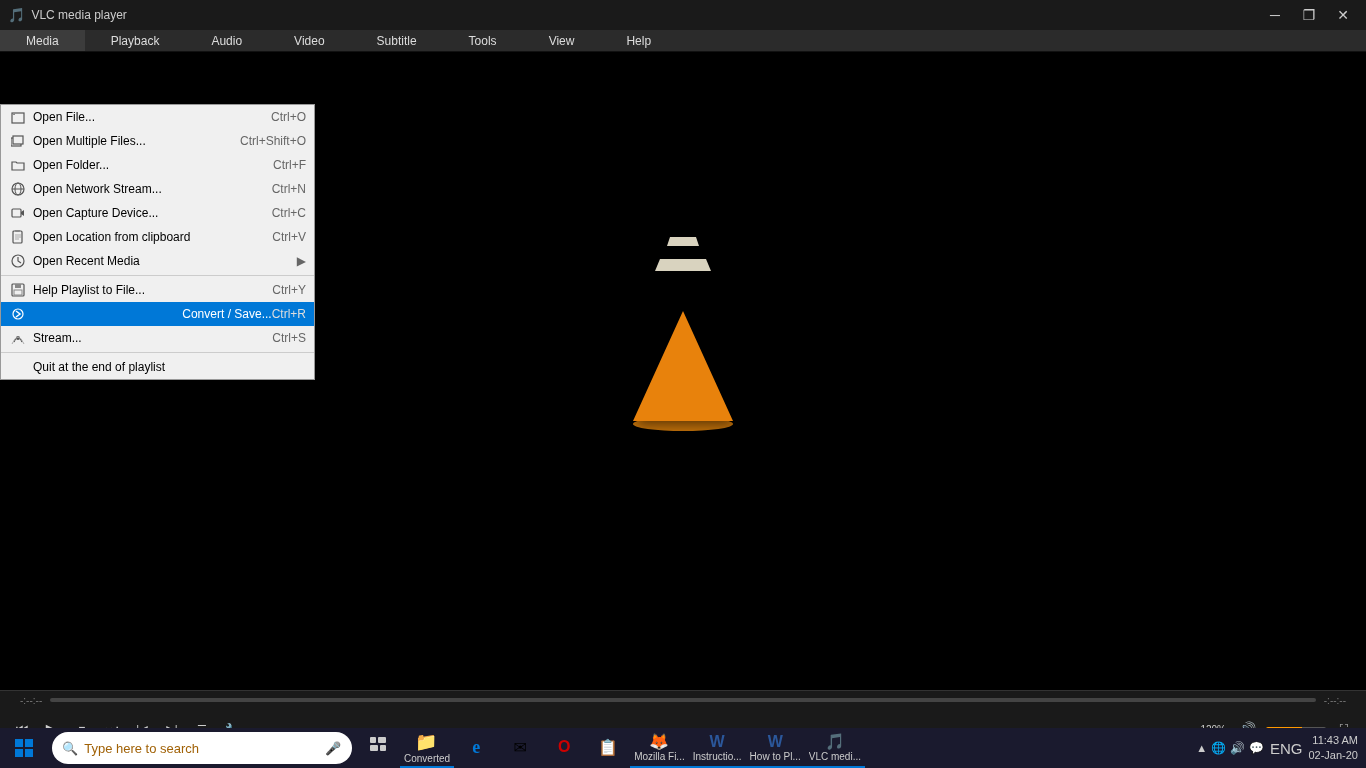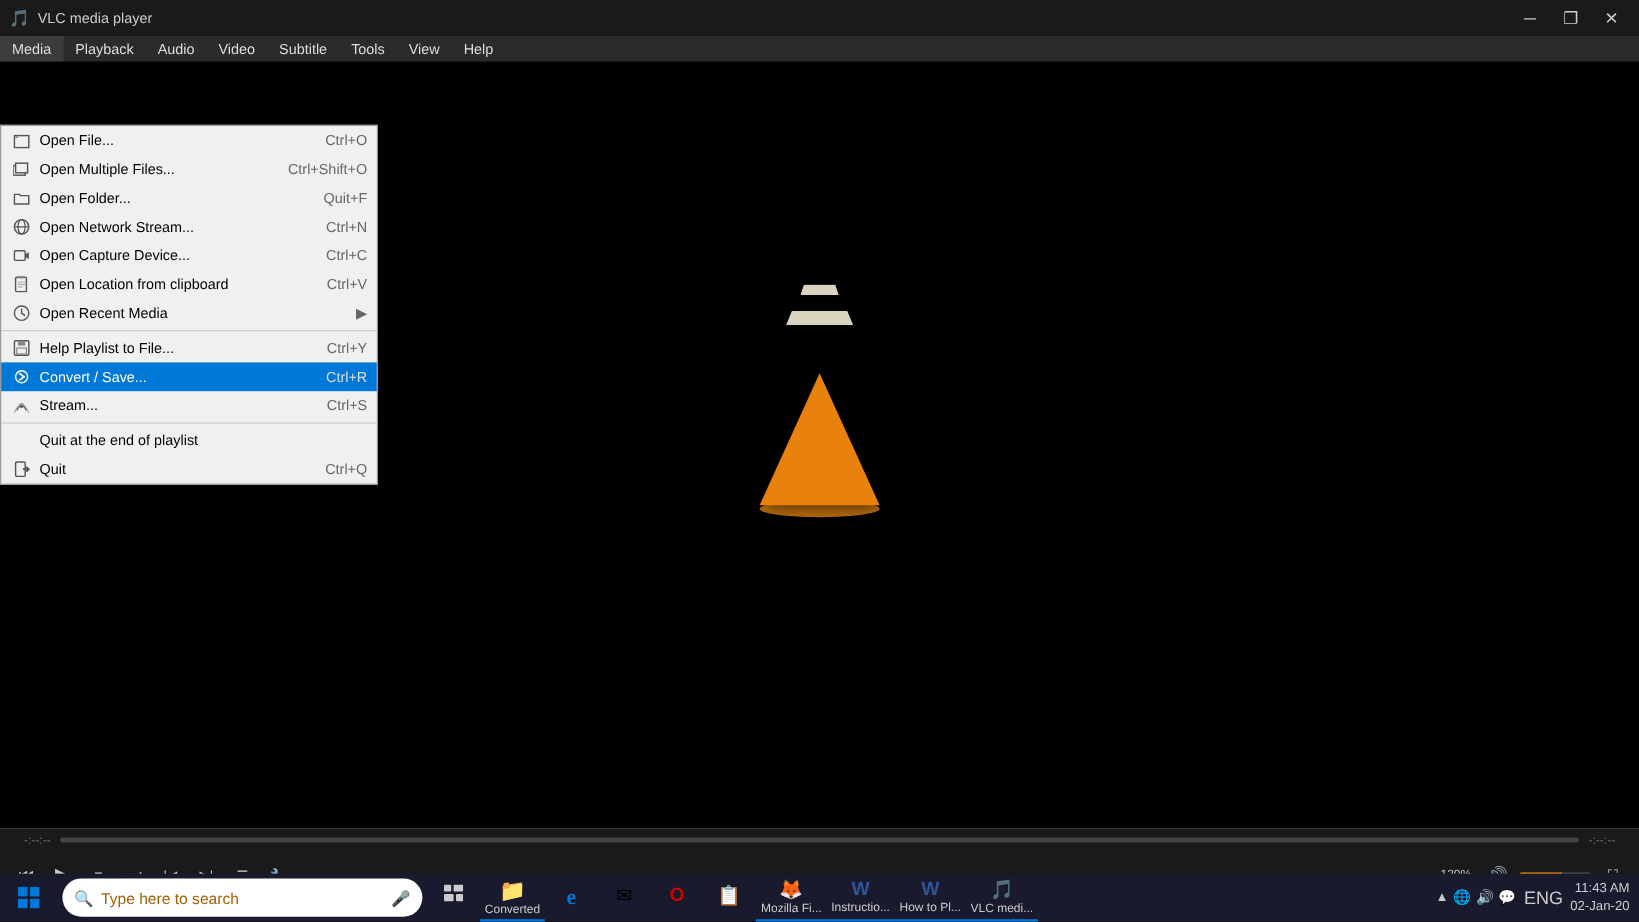--- a/index.html
+++ b/index.html
@@ -33,21 +33,21 @@
     .menu-bar {
       height: 22px;
       background: #2b2b2b;
       display: flex;
       align-items: center;
       color: #ddd;
       font-size: 12px;
       border-bottom: 1px solid #111;
     }
     .menu-item {
-      padding: 2px 10px;
+      padding: 2px 26px;
       cursor: pointer;
       height: 100%;
       display: flex; align-items: center;
     }
     .menu-item.active { background: #3c3c3c; }
 
     
     .video-area {
       width: 1366px;
       height: 638px; 
@@ -119,21 +119,21 @@
       color: #000;
     }
     .dropdown-item {
       display: flex;
       align-items: center;
       padding: 3px 8px;
       height: 24px;
       cursor: pointer;
       white-space: nowrap;
     }
-    .dropdown-item.highlighted { background: #0078d7; color: #fff; }
+    .dropdown-item.highlighted { background: #0078d7; color: #fff; text-align: right; }
     .dropdown-item .item-icon {
       width: 18px;
       height: 18px;
       margin-right: 6px;
       display: flex; align-items: center; justify-content: center;
       font-size: 12px;
       flex-shrink: 0;
     }
     .dropdown-item .item-label { flex: 1; }
     .dropdown-item .item-shortcut { color: #666; font-size: 12px; }
@@ -339,21 +339,21 @@
       <span class="item-shortcut">Ctrl+Shift+O</span>
     </div>
 
     <div class="dropdown-item">
       <span class="item-icon">
         <svg width="14" height="14" viewBox="0 0 14 14">
             <path d="M1,4 L1,12 L13,12 L13,5 L6,5 L5,4 Z" fill="none" stroke="#555" stroke-width="1.2"></path>
           </svg>
       </span>
       <span class="item-label">Open Folder...</span>
-      <span class="item-shortcut">Quit+F</span>
+      <span class="item-shortcut">Ctrl+F</span>
     </div>
 
 
     <div class="dropdown-item">
       <span class="item-icon">
         <svg width="14" height="14" viewBox="0 0 14 14">
             <circle cx="7" cy="7" r="6" fill="none" stroke="#555" stroke-width="1.2"></circle>
             <ellipse cx="7" cy="7" rx="3" ry="6" fill="none" stroke="#555" stroke-width="1"></ellipse>
             <line x1="1" y1="7" x2="13" y2="7" stroke="#555" stroke-width="1"></line>
           </svg>
@@ -433,31 +433,20 @@
       <span class="item-label">Stream...</span>
       <span class="item-shortcut">Ctrl+S</span>
     </div>
     <div class="dropdown-separator"></div>
 
     <div class="dropdown-item">
       <span class="item-icon"></span>
       <span class="item-label">Quit at the end of playlist</span>
     </div>
 
-    <div class="dropdown-item">
-      <span class="item-icon">
-        <svg width="14" height="14" viewBox="0 0 14 14">
-            <rect x="2" y="1" width="8" height="12" fill="none" stroke="#555" stroke-width="1.2" rx="1"></rect>
-            <line x1="8" y1="7" x2="13" y2="7" stroke="#555" stroke-width="1.5"></line>
-            <polyline points="11,5 13,7 11,9" fill="none" stroke="#555" stroke-width="1.5"></polyline>
-          </svg>
-      </span>
-      <span class="item-label">Quit</span>
-      <span class="item-shortcut">Ctrl+Q</span>
-    </div>
   </div>
 </div>
 
 <div class="controls-area">
   <div class="seek-bar-row">
     <span class="seek-time-left">-:--:--</span>
     <div class="seek-bar"></div>
     <span class="seek-time-right">-:--:--</span>
   </div>
   <div class="controls-row">

